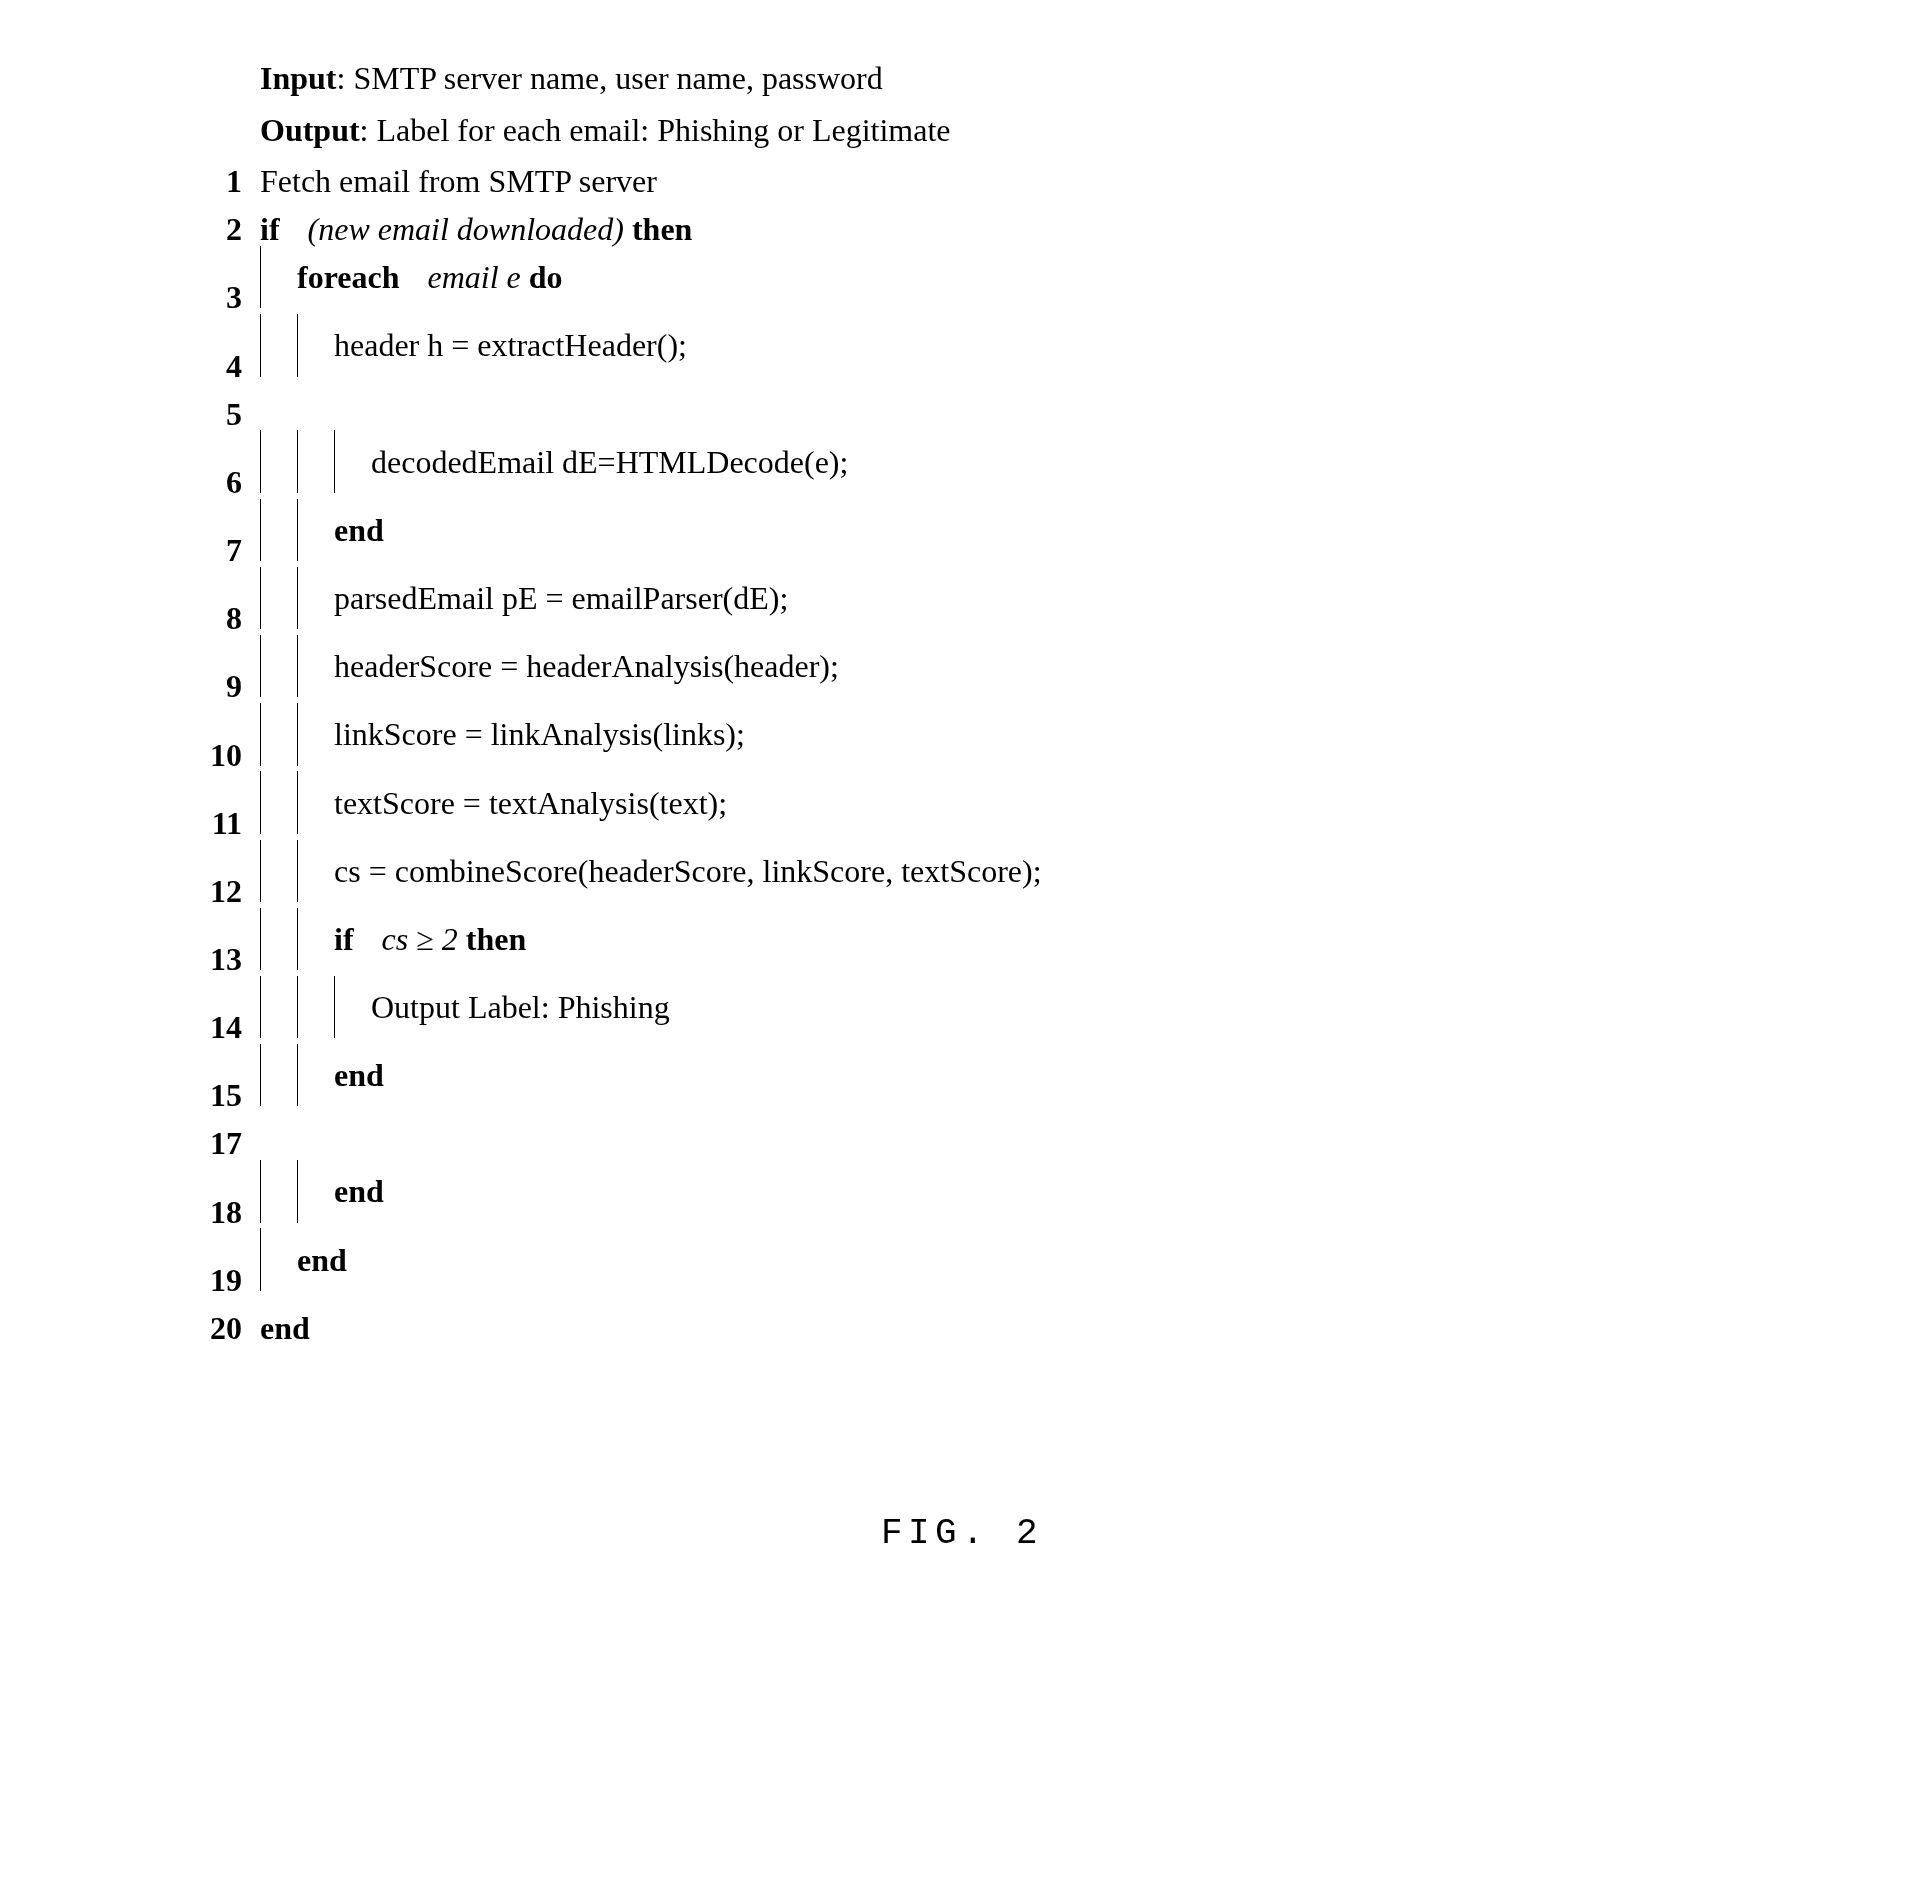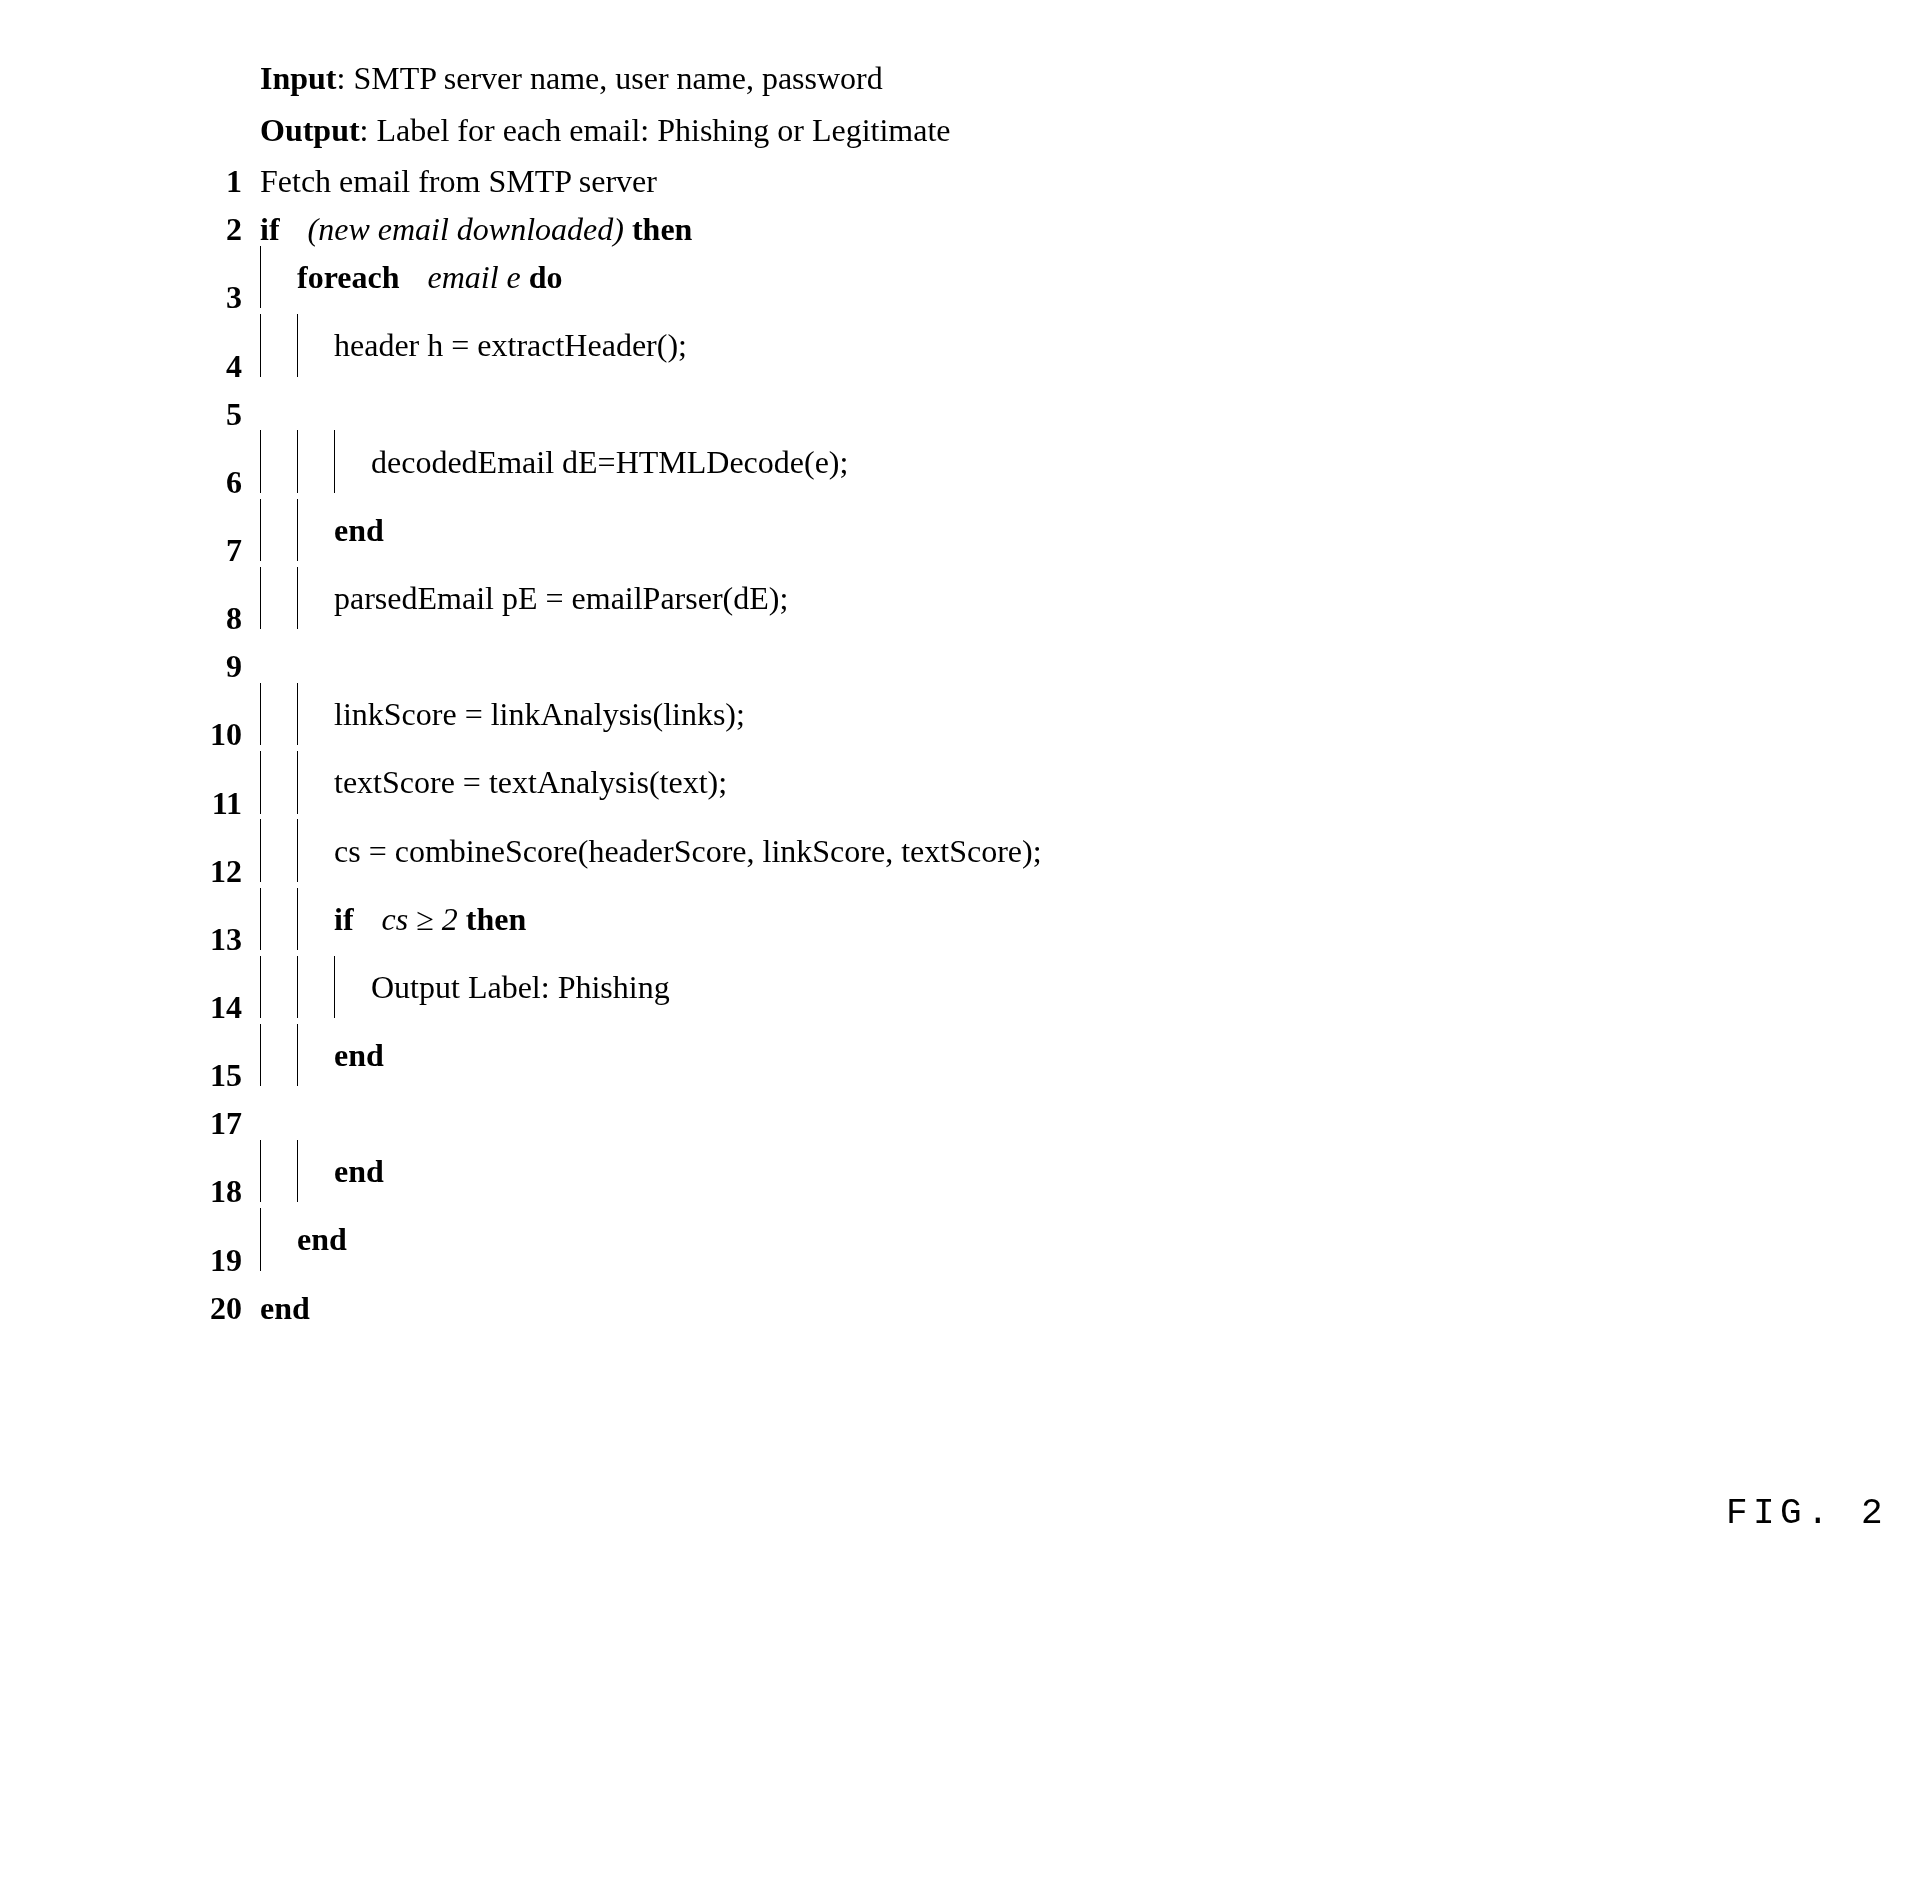--- a/index.html
+++ b/index.html
@@ -46,21 +46,21 @@
       font-weight: bold;
     }
     .italic {
       font-style: italic;
       margin-left: 20px;
     }
     .text {
       white-space: nowrap;
     }
     .caption {
-      text-align: right;
+      text-align: center;
       font-family: "Courier New", monospace;
       font-size: 36px;
       margin-top: 161px;
       letter-spacing: 5.4px;
     }
     .nolinenum {
       visibility: hidden;
     }
     .preamble {
       margin-bottom: 3.6px;
@@ -138,20 +138,25 @@
       <div class="line">
         <span class="lineno">8</span>
         <span class="content">
           <span class="rule"></span>
           <span class="rule"></span>
           <span class="text"><span>parsedEmail pE = emailParser(dE);</span></span>
         </span>
       </div>
       <div class="line">
         <span class="lineno">9</span>
+        <span class="content">
+          <span class="rule"></span>
+          <span class="rule"></span>
+          <span class="text"><span>headerScore = headerAnalysis(header);</span></span>
+        </span>
       </div>
       <div class="line">
         <span class="lineno">10</span>
         <span class="content">
           <span class="rule"></span>
           <span class="rule"></span>
           <span class="text"><span>linkScore = linkAnalysis(links);</span></span>
         </span>
       </div>
       <div class="line">

